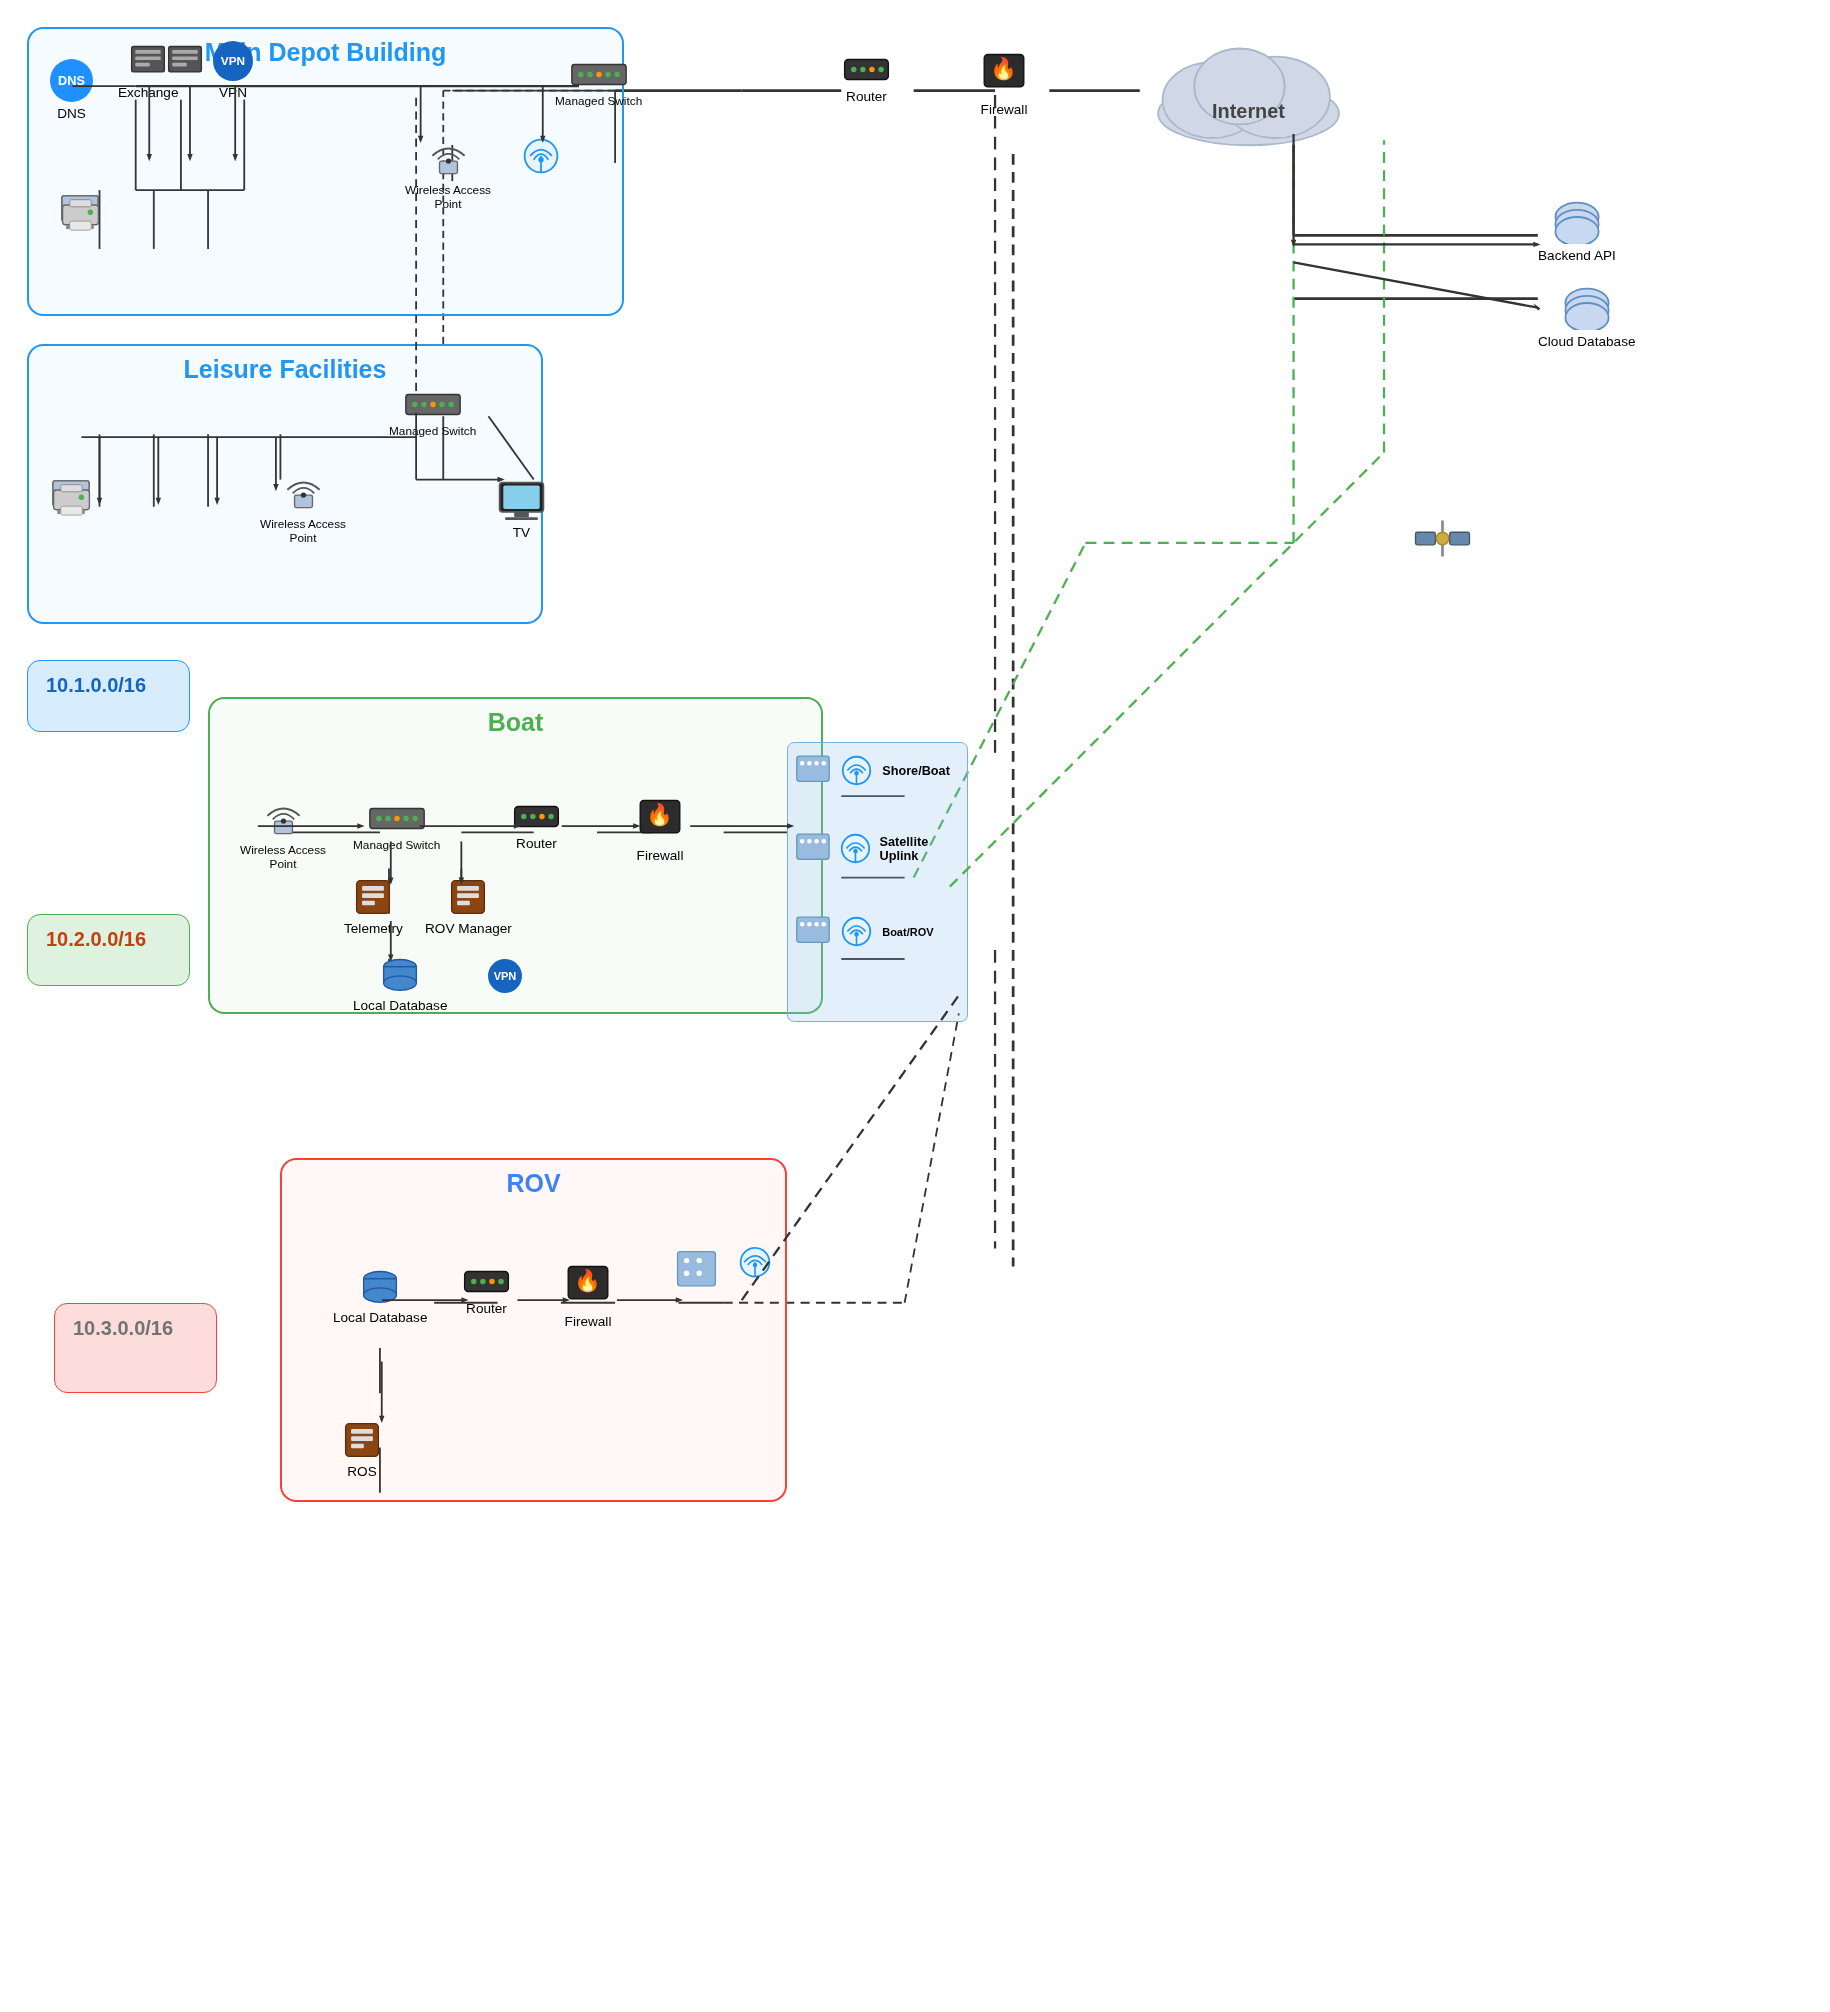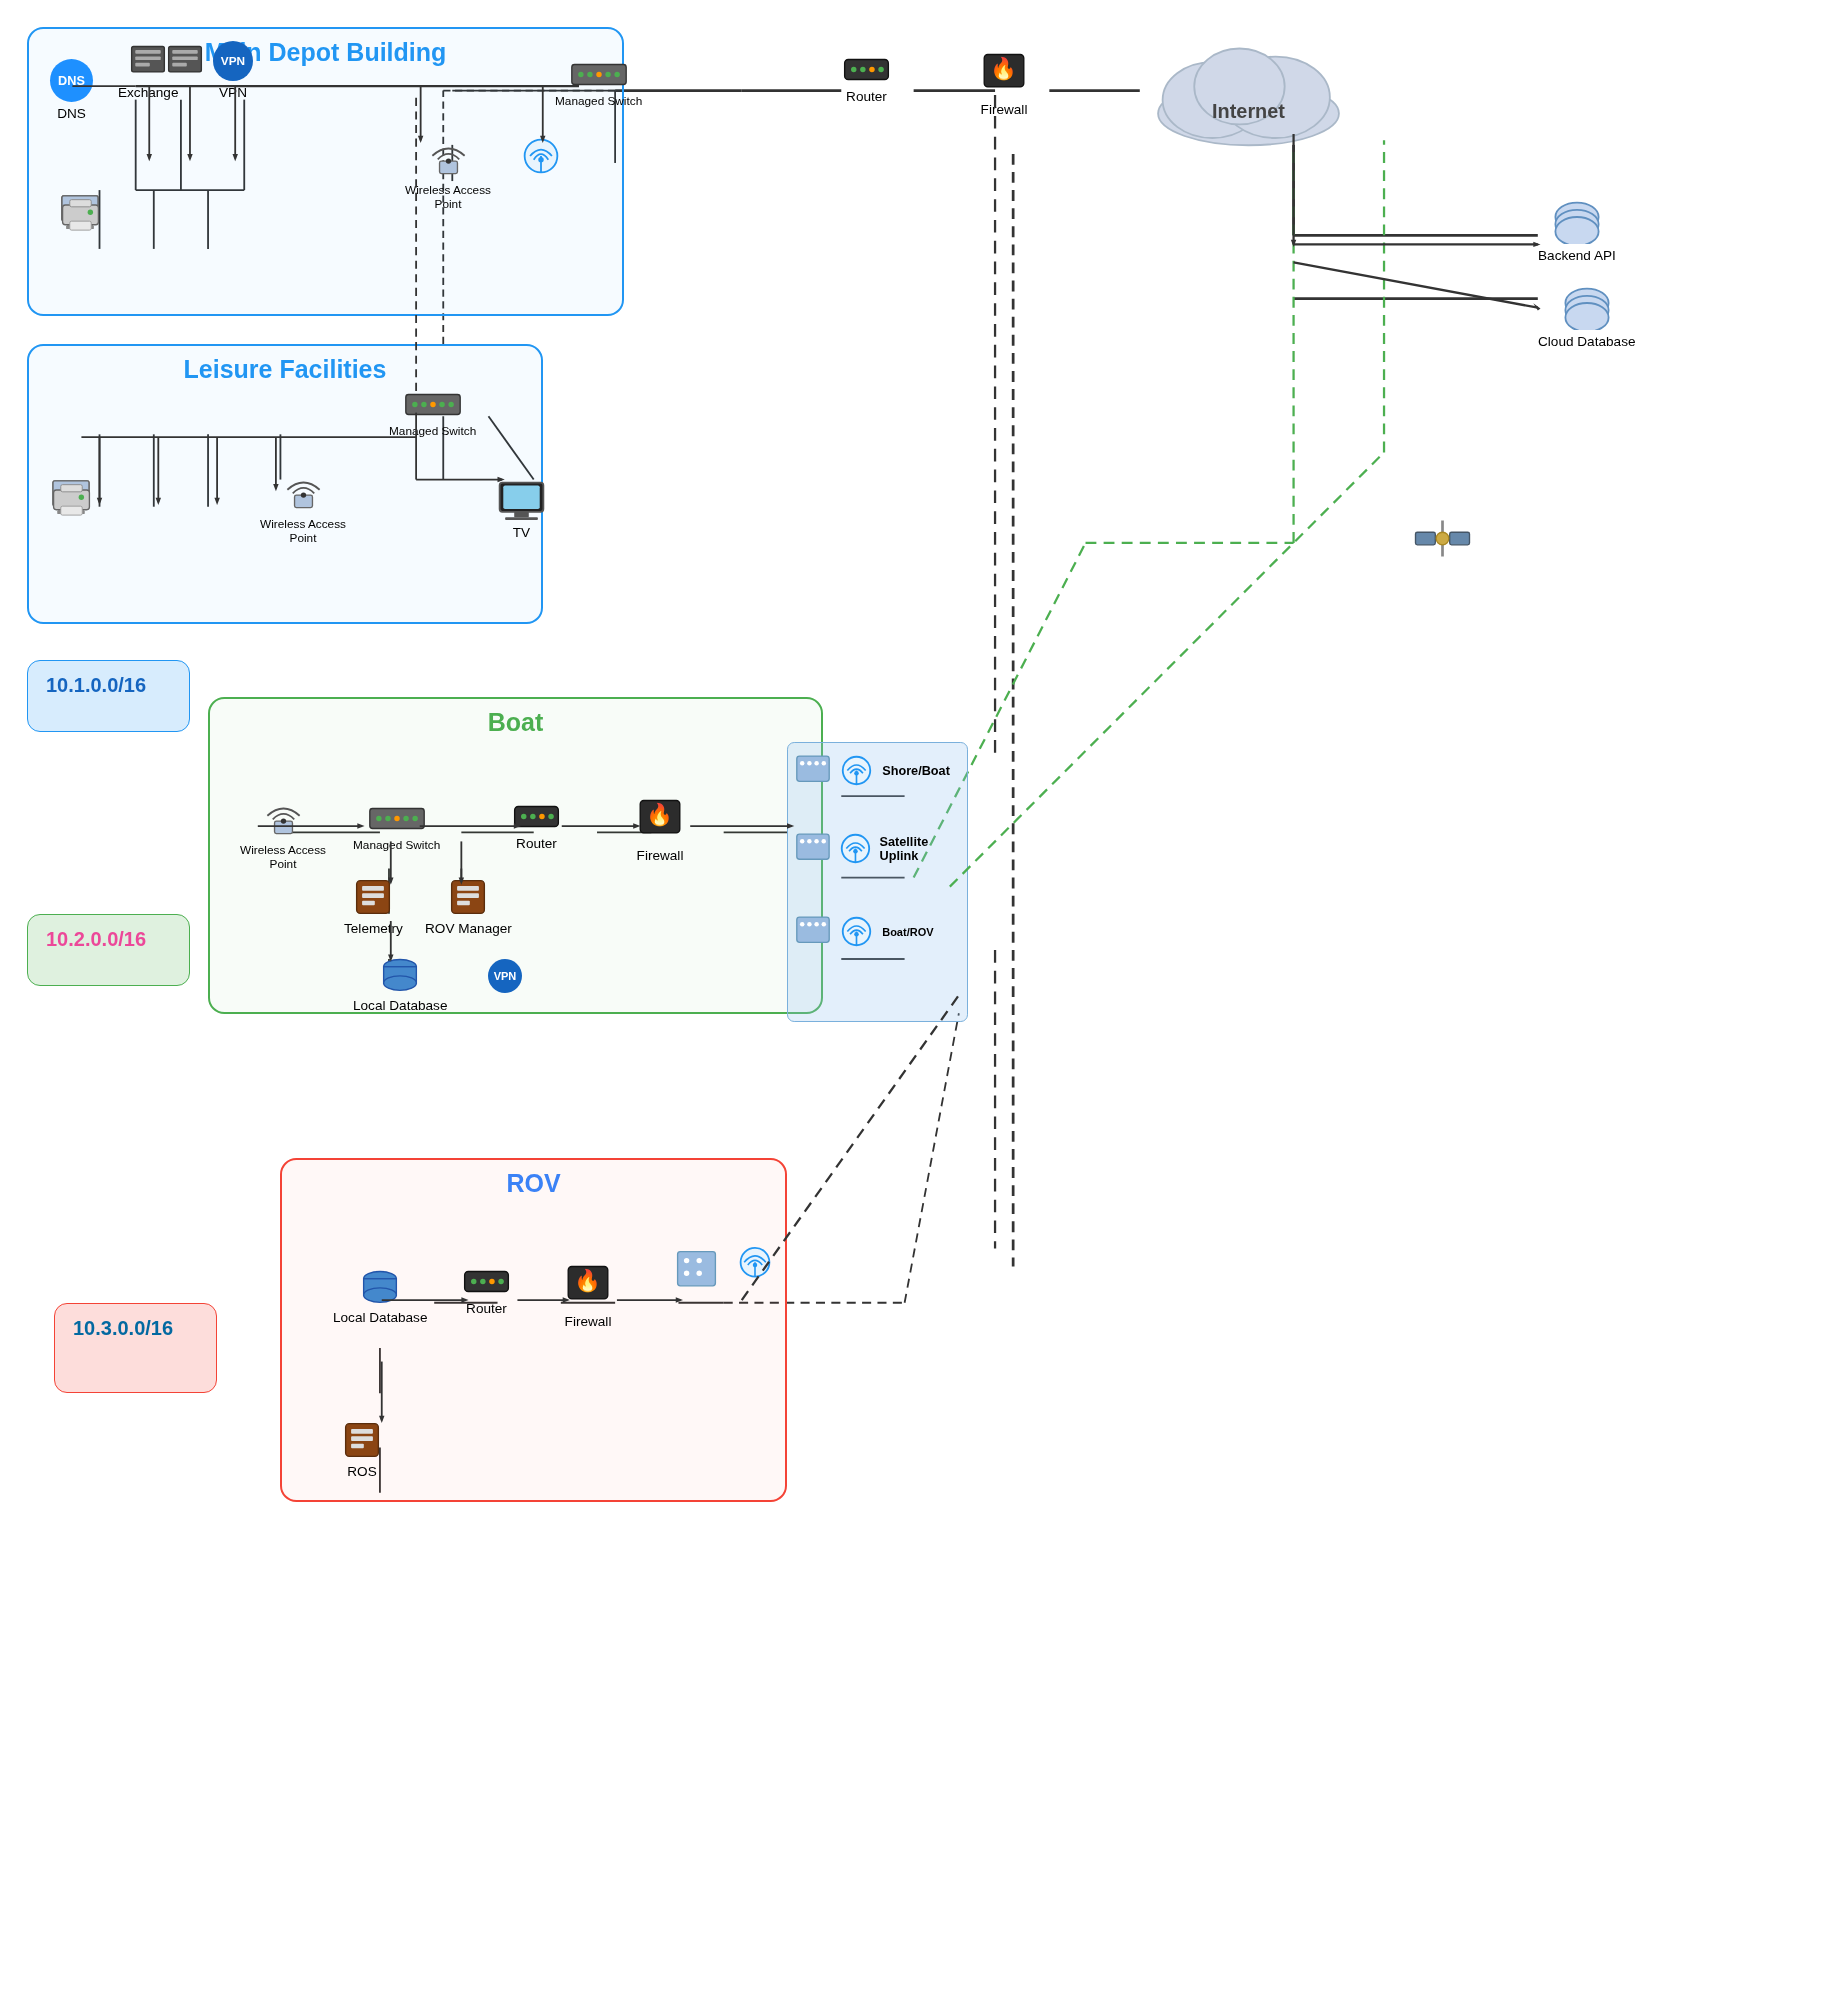--- a/index.html
+++ b/index.html
@@ -74,28 +74,28 @@
       width: 163px; height: 72px;
       border-color: #2196F3;
       background: rgba(33,150,243,0.18);
       color: #1565C0;
     }
     .ip-box-green {
       left: 27px; top: 914px;
       width: 163px; height: 72px;
       border-color: #4CAF50;
       background: rgba(76,175,80,0.18);
-      color: #ec4899;
+      color: #c2410c;
     }
     .ip-box-red {
       left: 54px; top: 1303px;
       width: 163px; height: 90px;
       border-color: #f44336;
       background: rgba(244,67,54,0.18);
-      color: #0369a1;
+      color: #737373;
     }
 
     
     .node {
       position: absolute;
       display: flex;
       flex-direction: column;
       align-items: center;
       font-size: 14.5px;
       text-align: center;

